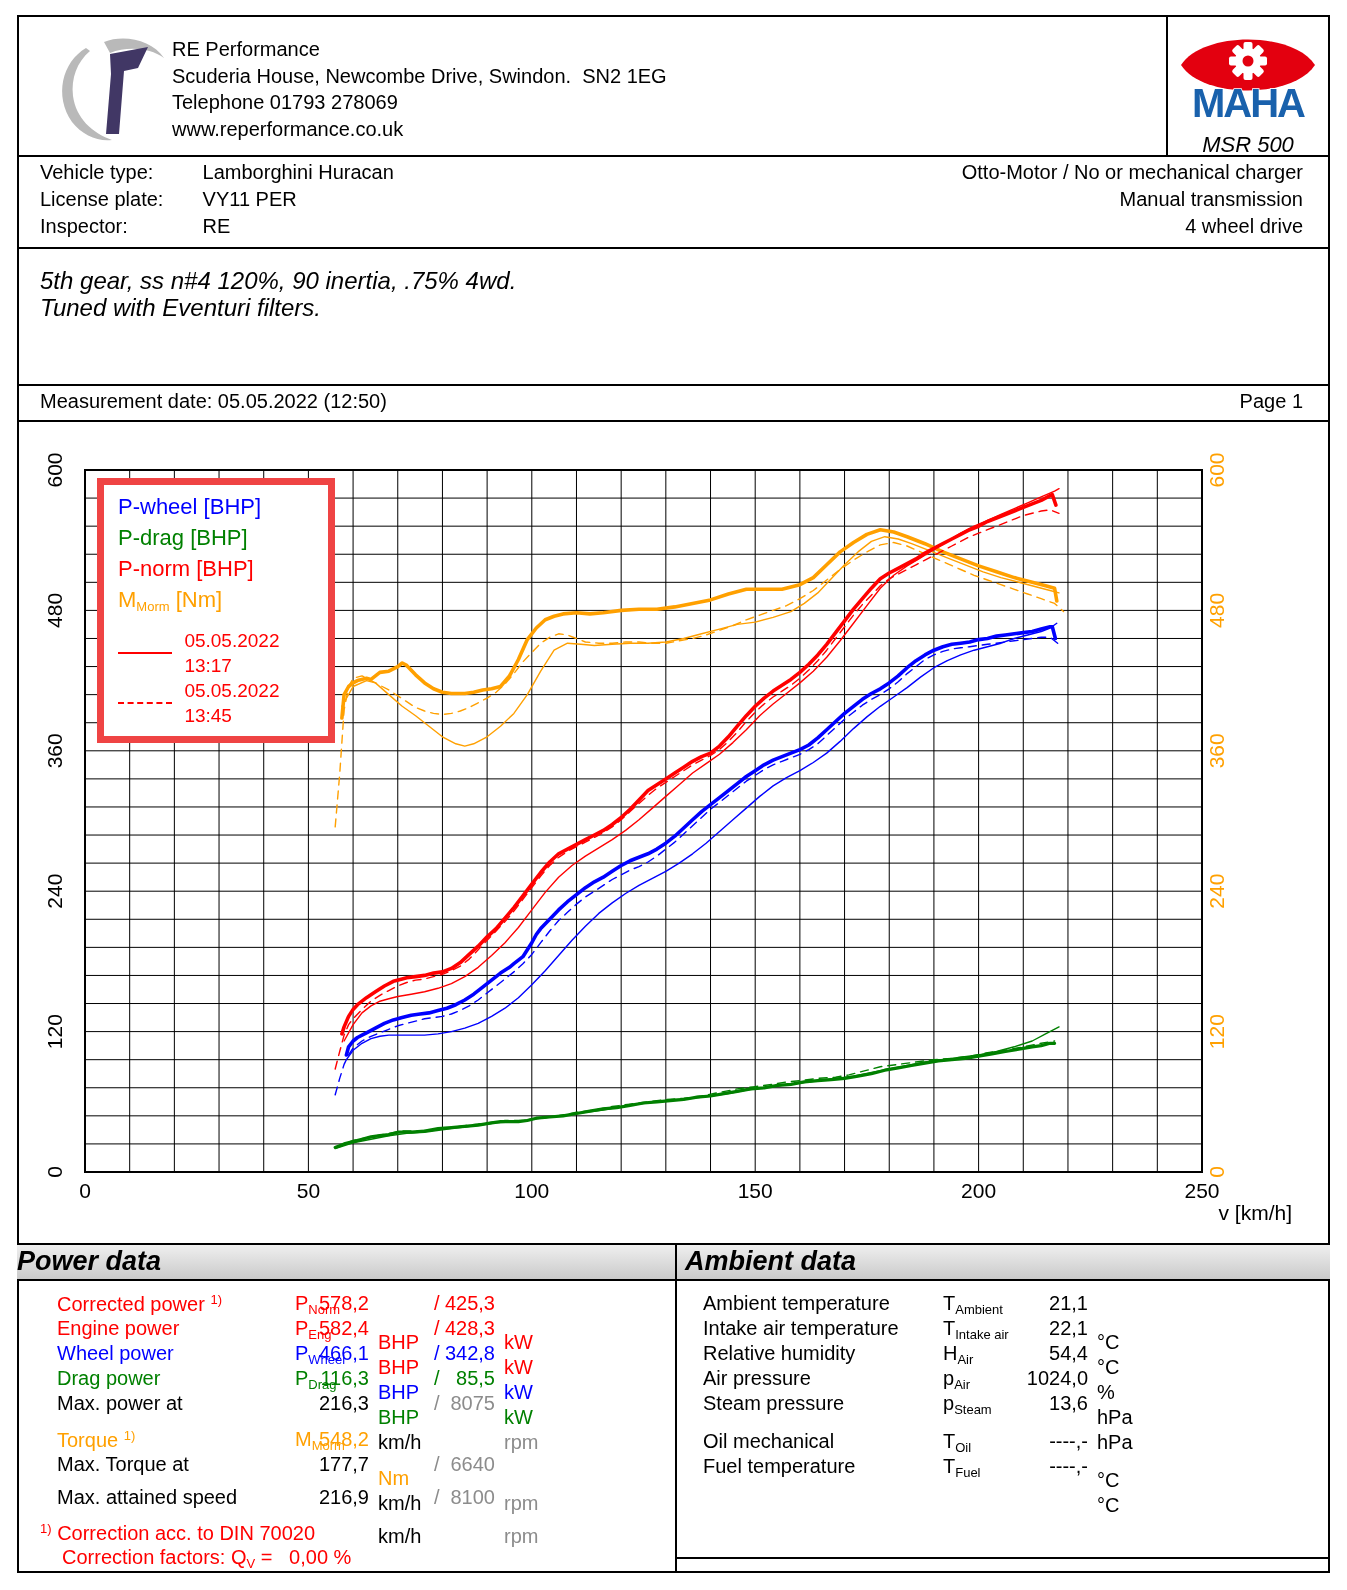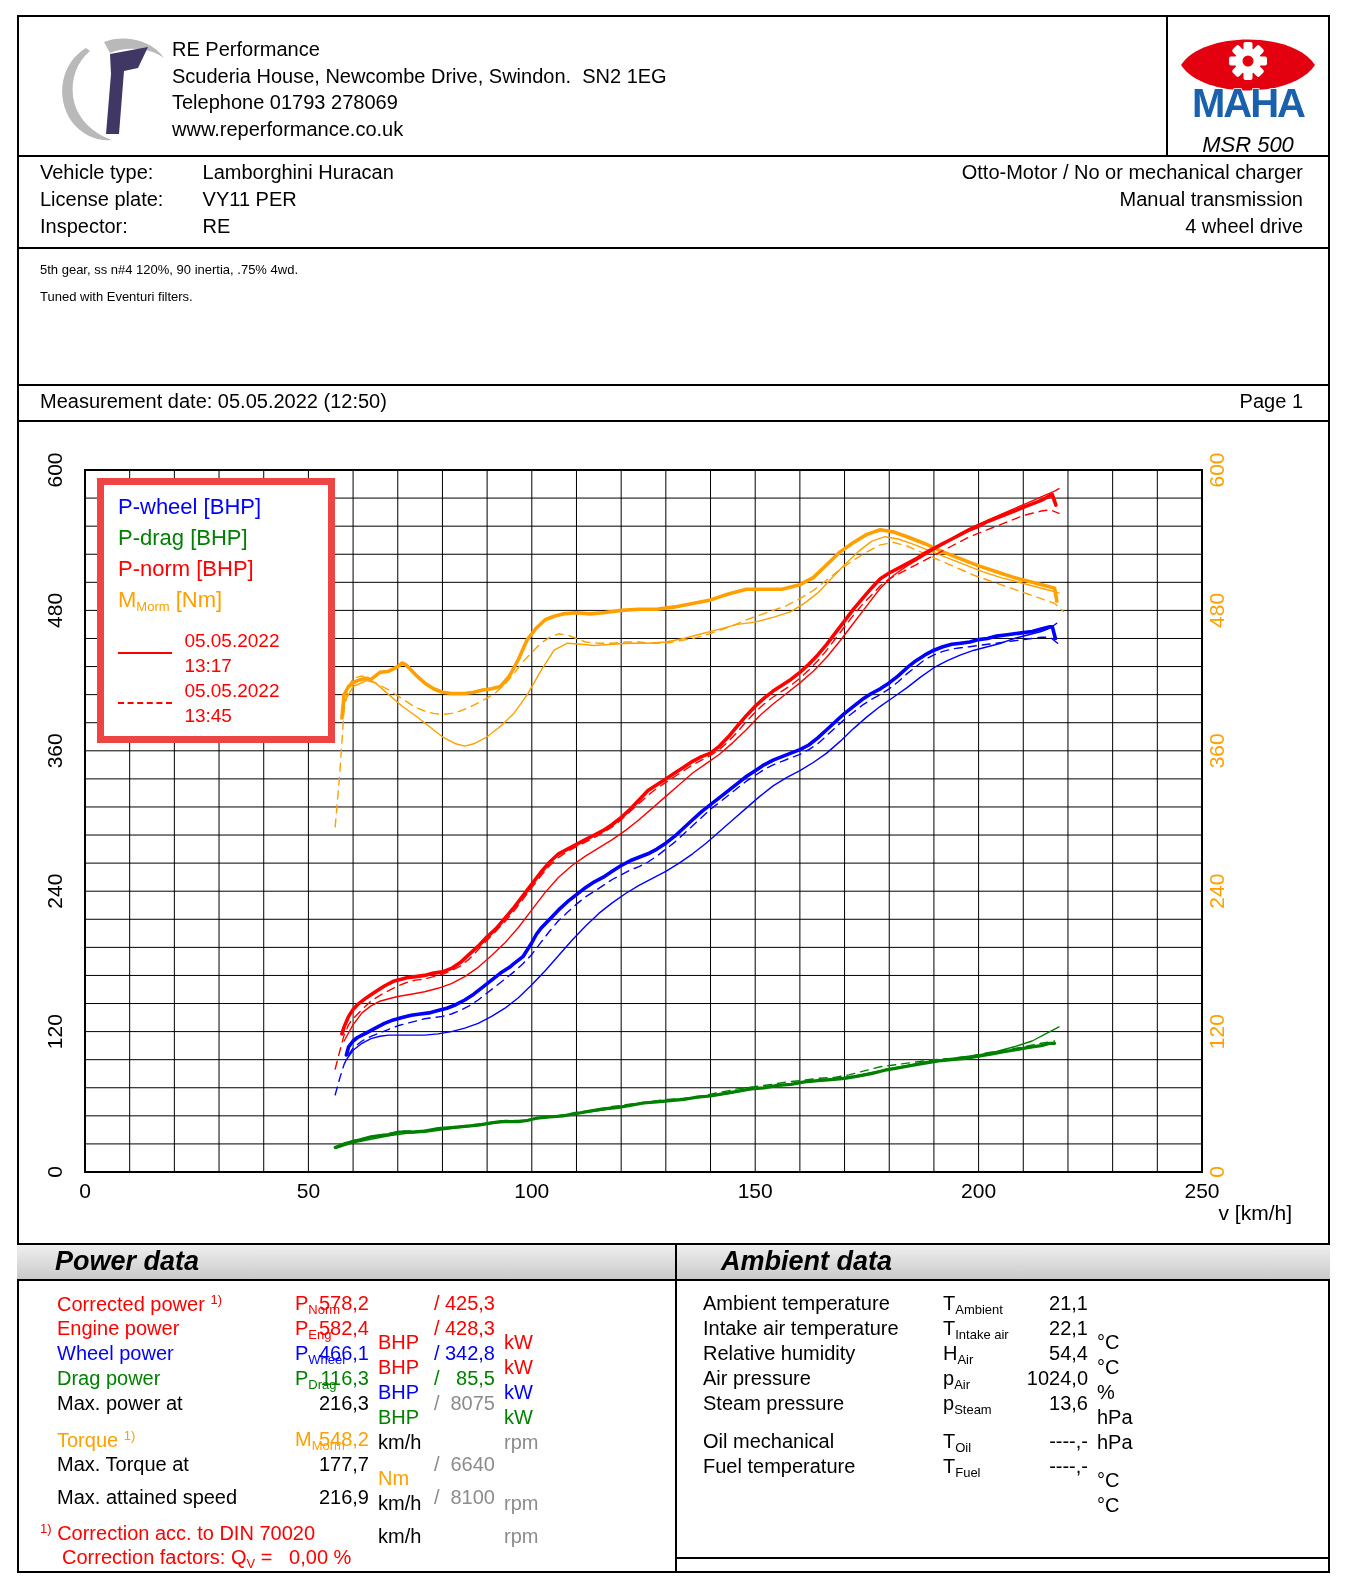--- a/index.html
+++ b/index.html
@@ -11,37 +11,37 @@
   .pre{white-space:pre;}
   
   .company{position:absolute;left:172px;top:36px;font-size:20px;line-height:26.5px;}
   .re-logo{position:absolute;left:52px;top:34px;}
   .maha-box{position:absolute;left:1168px;top:17px;width:160px;height:112px;display:flex;align-items:center;justify-content:center;}
   .msr{position:absolute;left:1168px;top:132px;width:160px;text-align:center;font-size:22px;font-style:italic;}
   
   .veh-row{position:absolute;left:40px;font-size:20px;}
   .veh-label{display:inline-block;width:157px;}
   .veh-right{position:absolute;right:44px;font-size:20px;text-align:right;}
-  .comments{position:absolute;left:40px;top:256px;font-size:13px;line-height:27px;}
+  .comments{position:absolute;left:40px;top:267px;font-size:24px;line-height:27px;font-style:italic;}
   .measure-row{position:absolute;left:40px;right:44px;top:390px;font-size:20px;}
   .measure-page{position:absolute;right:0;top:0;}
   
   #chart-svg{position:absolute;left:0;top:0;width:1347px;height:1590px;}
   .legend{position:absolute;left:97px;top:478px;width:238px;border:7px solid #ef4444;background:#fff;
           padding:6px 0 8px 14px;box-sizing:border-box;}
   .leg-item{font-size:22px;line-height:31px;}
   .leg-run{font-size:19px;line-height:25px;color:#ff0000;display:flex;align-items:center;}
   .leg-sample{display:inline-block;width:56px;margin-right:12px;border-top:2px solid #ff0000;}
   .leg-sample.dashed{border-top-style:dashed;}
   .sub{font-size:13px;vertical-align:-4px;}
   .sup{font-size:13px;vertical-align:7px;}
   
   .sec-bar{position:absolute;top:1243px;height:34px;background:linear-gradient(#efefef,#cacaca);
            border-top:2px solid #000;border-bottom:2px solid #000;}
-  .sec-title{font-size:27px;font-weight:bold;font-style:italic;padding-left:38px;padding-top:1px;}
+  .sec-title{font-size:27px;font-weight:bold;font-style:italic;padding-top:1px;}
   .drow{position:absolute;height:25px;font-size:20px;}
   .dlabel{position:absolute;left:0;top:0;}
   .dsym{position:absolute;top:0;}
   .dval{position:absolute;top:0;text-align:right;}
   .dunit{position:absolute;top:0;margin-top:39px;}
   .c-red{color:#ff0000;} .c-blue{color:#0000ff;} .c-green{color:#008000;}
   .c-orange{color:#ffa000;} .c-gray{color:#8c8c8c;}
   
   .pw .dlabel{left:40px;}
   .pw .dsym{left:278px;}
@@ -224,21 +224,21 @@
     <div class="leg-run">
       <span class="leg-sample dashed"></span>
       <span>05.05.2022 13:45</span>
     </div>
   </div>
 
   <div class="sec-bar" style="left:17px;width:658px;">
     <div class="sec-title">Power data</div>
   </div>
   <div class="sec-bar" style="left:675px;width:655px;">
-    <div class="sec-title" style="padding-left:34px;margin-left:12px;">Ambient data</div>
+    <div class="sec-title" style="padding-left:10px;">Ambient data</div>
   </div>
   <div class="vline" style="left:675px;top:1243px;height:330px;"></div>
 
   <div id="power-rows">
     <div class="drow pw c-red" style="left:17px;top:1292px;width:544px;">
       <span class="dlabel"><span>Corrected power</span> <span class="sup">1)</span></span>
       <span class="dsym"><span>P</span><span class="sub">Norm</span></span>
       <span class="dval v1">578,2</span>
         <span class="dunit u1">BHP</span>
       <span class="sl">/</span>

